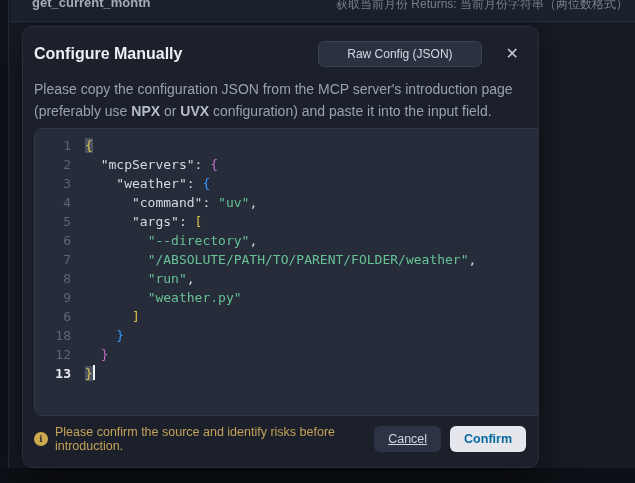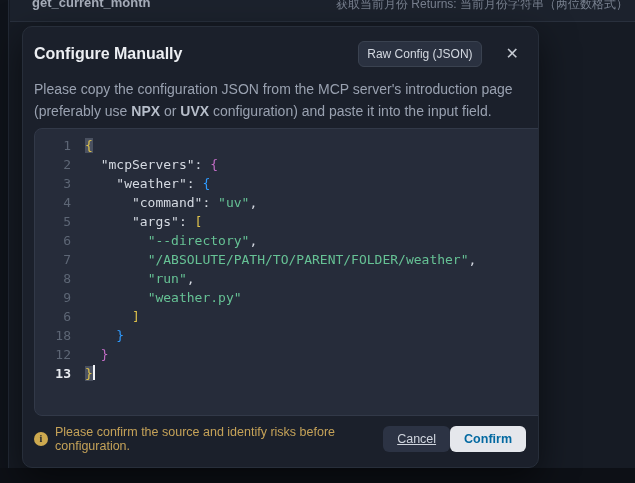--- a/index.html
+++ b/index.html
@@ -46,21 +46,21 @@
     display: flex; align-items: center;
     padding: 14px 13px 10px 11px;
   }
   .modal-title {
     font-size: 16px; font-weight: bold; color: #eceef2;
     flex: 1;
   }
   .raw-config-btn {
     background: #2a3140; border: 1px solid #3a4250; border-radius: 6px;
     color: #d3d8e0; font-size: 12px; font-family: "Liberation Sans", sans-serif;
-    padding: 5px 8px; cursor: pointer; margin-right: 18px;
+    padding: 5px 28px; cursor: pointer; margin-right: 18px;
   }
   .close-btn {
     background: none; border: none; color: #c6cbd3; font-size: 16px;
     line-height: 16px; cursor: pointer; padding: 2px 6px;
     font-family: "DejaVu Sans", sans-serif;
   }
 
   .modal-desc {
     padding: 2px 14px 0 11px;
     font-size: 14px; line-height: 1.55; color: #99a1b0;
@@ -107,21 +107,21 @@
     background: #cda94f; color: #1b202b;
     font-size: 10px; font-weight: bold; line-height: 14px; text-align: center;
     flex: none; margin-right: 7px;
     font-family: "Liberation Serif", serif;
   }
   .warning-text { font-size: 12.5px; color: #c5a258; }
   .btn {
     border: none; border-radius: 6px; font-size: 12.5px; cursor: pointer;
     padding: 6px 14px; font-family: "Liberation Sans", sans-serif;
   }
-  .btn-cancel { background: #2c3344; color: #d0d5de; margin-right: 0; text-decoration: underline; }
+  .btn-cancel { background: #2c3344; color: #d0d5de; margin-right: 9px; text-decoration: underline; }
   .btn-confirm { background: #e5e7ec; color: #0369a1; font-weight: bold; }
 </style>
 </head>
 <body>
 
 <div class="bg-panel">
   <div class="bg-left-strip"></div>
   <div class="bg-top-row">
     <span class="bg-tool-name">get_current_month</span>
     <span class="bg-tool-desc">获取当前月份 Returns: 当前月份字符串（两位数格式）</span>
@@ -150,19 +150,19 @@
       <div class="code-line"><span class="ln">9</span><span class="code"><span class="tk-t">        </span><span class="tk-s">"weather.py"</span></span></div>
       <div class="code-line"><span class="ln">6</span><span class="code"><span class="tk-t">      </span><span class="tk-y">]</span></span></div>
       <div class="code-line"><span class="ln">18</span><span class="code"><span class="tk-t">    </span><span class="tk-b">}</span></span></div>
       <div class="code-line"><span class="ln">12</span><span class="code"><span class="tk-t">  </span><span class="tk-p">}</span></span></div>
       <div class="code-line"><span class="ln active">13</span><span class="code"><span class="tk-yh">}</span><span class="cursor"></span></span></div>
     </div>
 
   <div class="modal-footer">
     <div class="warning">
       <span class="warning-icon">i</span>
-      <span class="warning-text">Please confirm the source and identify risks before configuration.</span>
+      <span class="warning-text">Please confirm the source and identify risks before introduction.</span>
     </div>
     <button class="btn btn-cancel">Cancel</button>
     <button class="btn btn-confirm">Confirm</button>
   </div>
 
 </div>
 
 </body></html>

